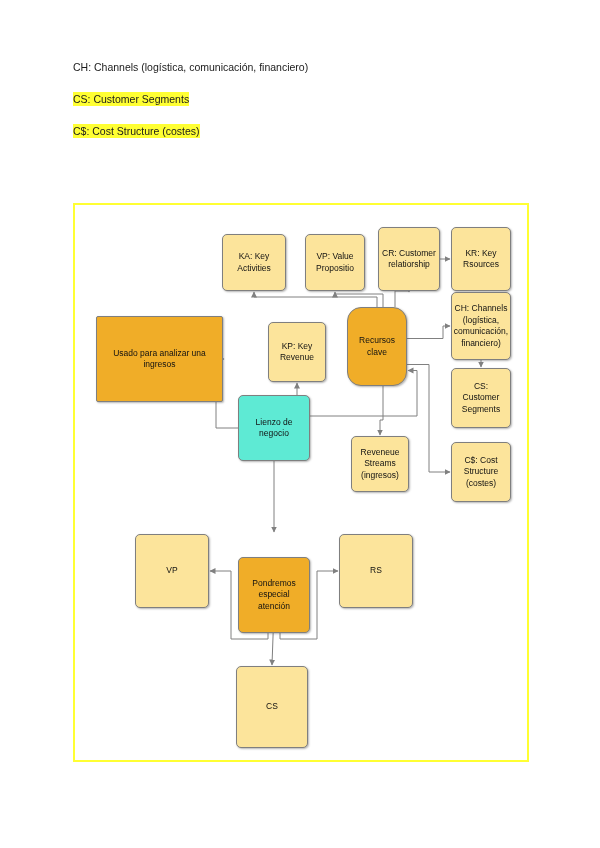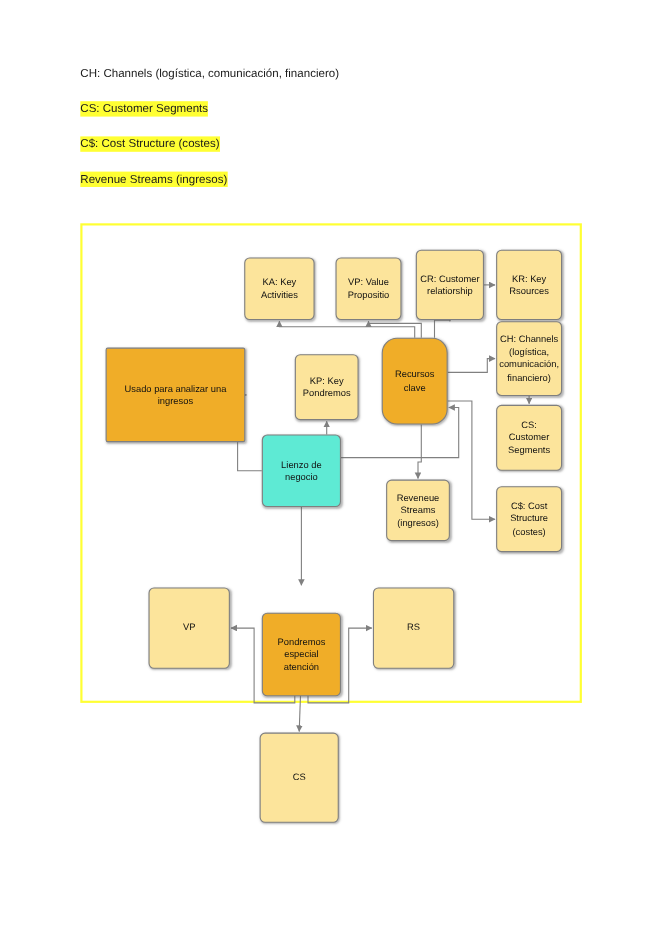--- a/index.html
+++ b/index.html
@@ -34,21 +34,21 @@
     background: #ffff33;
     padding: 1px 0 1px 0;
   }
 
   
   #canvas-frame {
     position: absolute;
     left: 73px;
     top: 203px;
     width: 456px;
-    height: 436px;
+    height: 559px;
     border: 2px solid #ffff33;
     box-sizing: border-box;
     background: #ffffff;
   }
 
   
   #diagram {
     position: absolute;
     left: 0;
     top: 0;
@@ -91,23 +91,20 @@
 <div id="legend">
   <div class="legend-line">
     <span>CH: Channels (logística, comunicación, financiero)</span>
   </div>
   <div class="legend-line">
     <span class="hl">CS: Customer Segments</span>
   </div>
   <div class="legend-line">
     <span class="hl">C$: Cost Structure (costes)</span>
   </div>
-  <div class="legend-line">
-    <span class="hl">Revenue Streams (ingresos)</span>
-  </div>
 </div>
 
 <div id="canvas-frame">
   <div id="diagram">
     <svg id="connector-layer" viewBox="0 0 456 559" width="456" height="559">
         <defs>
           <marker id="arw" markerWidth="7" markerHeight="7" refX="5.5" refY="3" orient="auto">
             <path d="M0,0 L6,3 L0,6 z" fill="#808080"></path>
           </marker>
         </defs>
@@ -142,21 +139,21 @@
       <div class="node pale" style="left: 376px; top: 87px; width: 60px; height: 68px;">
         <span>CH: Channels (logística, comunicación, financiero)</span>
       </div>
       <div class="node pale" style="left: 376px; top: 163px; width: 60px; height: 60px;">
         <span>CS: Customer Segments</span>
       </div>
       <div class="node pale" style="left: 376px; top: 237px; width: 60px; height: 60px;">
         <span>C$: Cost Structure (costes)</span>
       </div>
       <div class="node pale" style="left: 193px; top: 117px; width: 58px; height: 60px;">
-        <span>KP: Key Pondremos</span>
+        <span>KP: Key Revenue</span>
       </div>
       <div class="node orange" style="left: 272px; top: 102px; width: 60px; height: 79px; border-radius: 14px;">
         <span>Recursos clave</span>
       </div>
       <div class="node orange square" style="left: 21px; top: 111px; width: 127px; height: 86px;">
         <span>Usado para analizar una ingresos</span>
       </div>
       <div class="node bright" style="left: 163px; top: 190px; width: 72px; height: 66px;">
         <span>Lienzo de negocio</span>
       </div>

